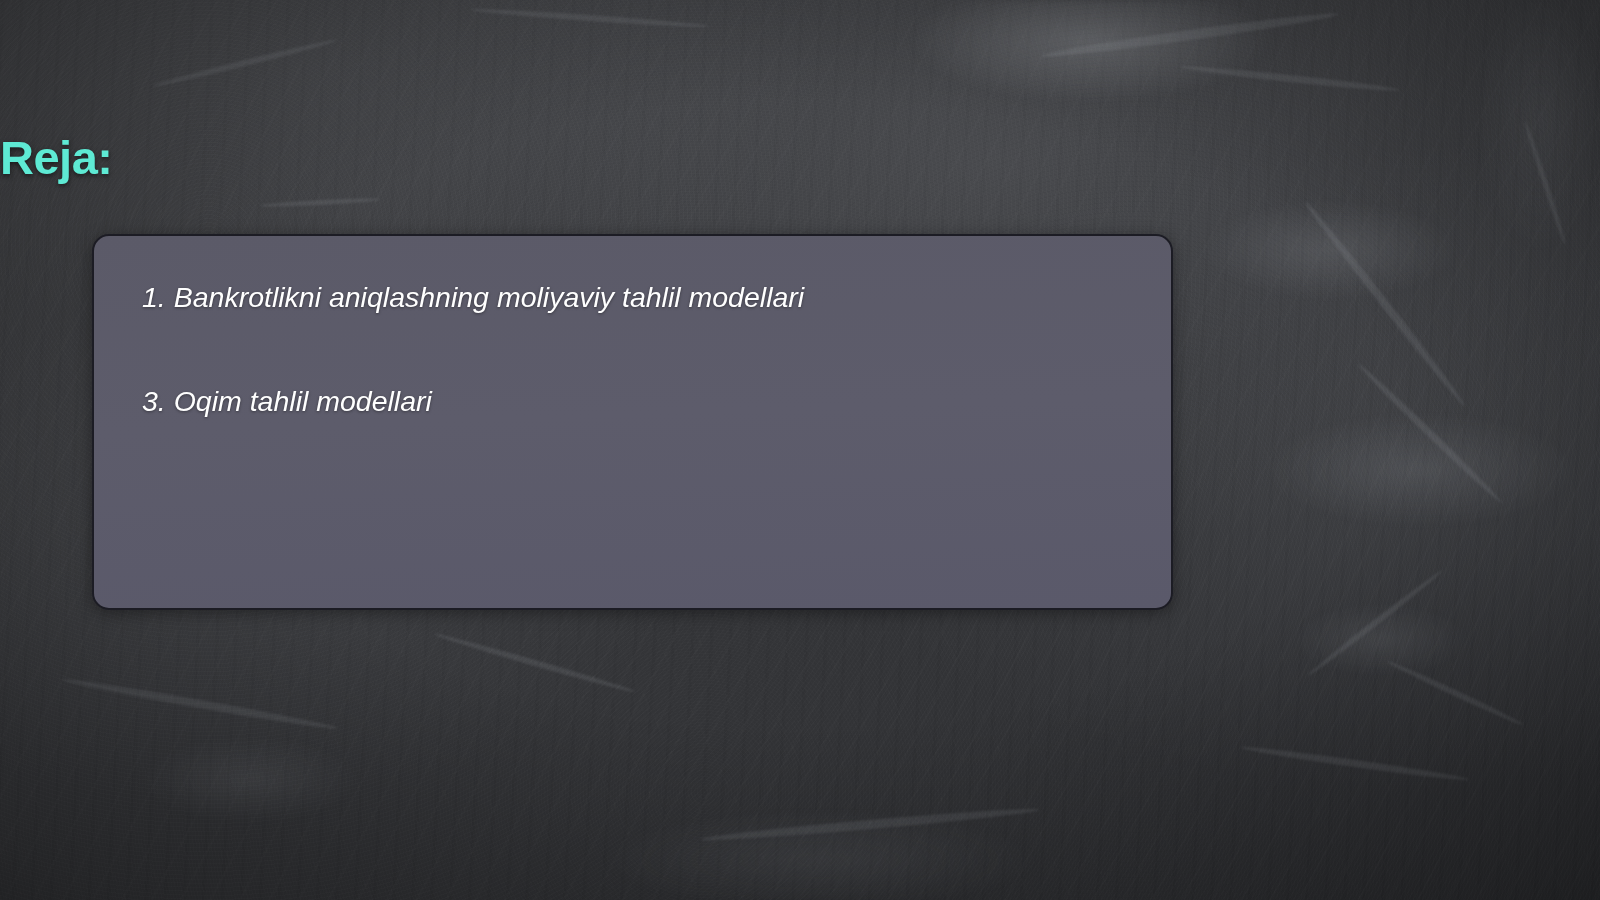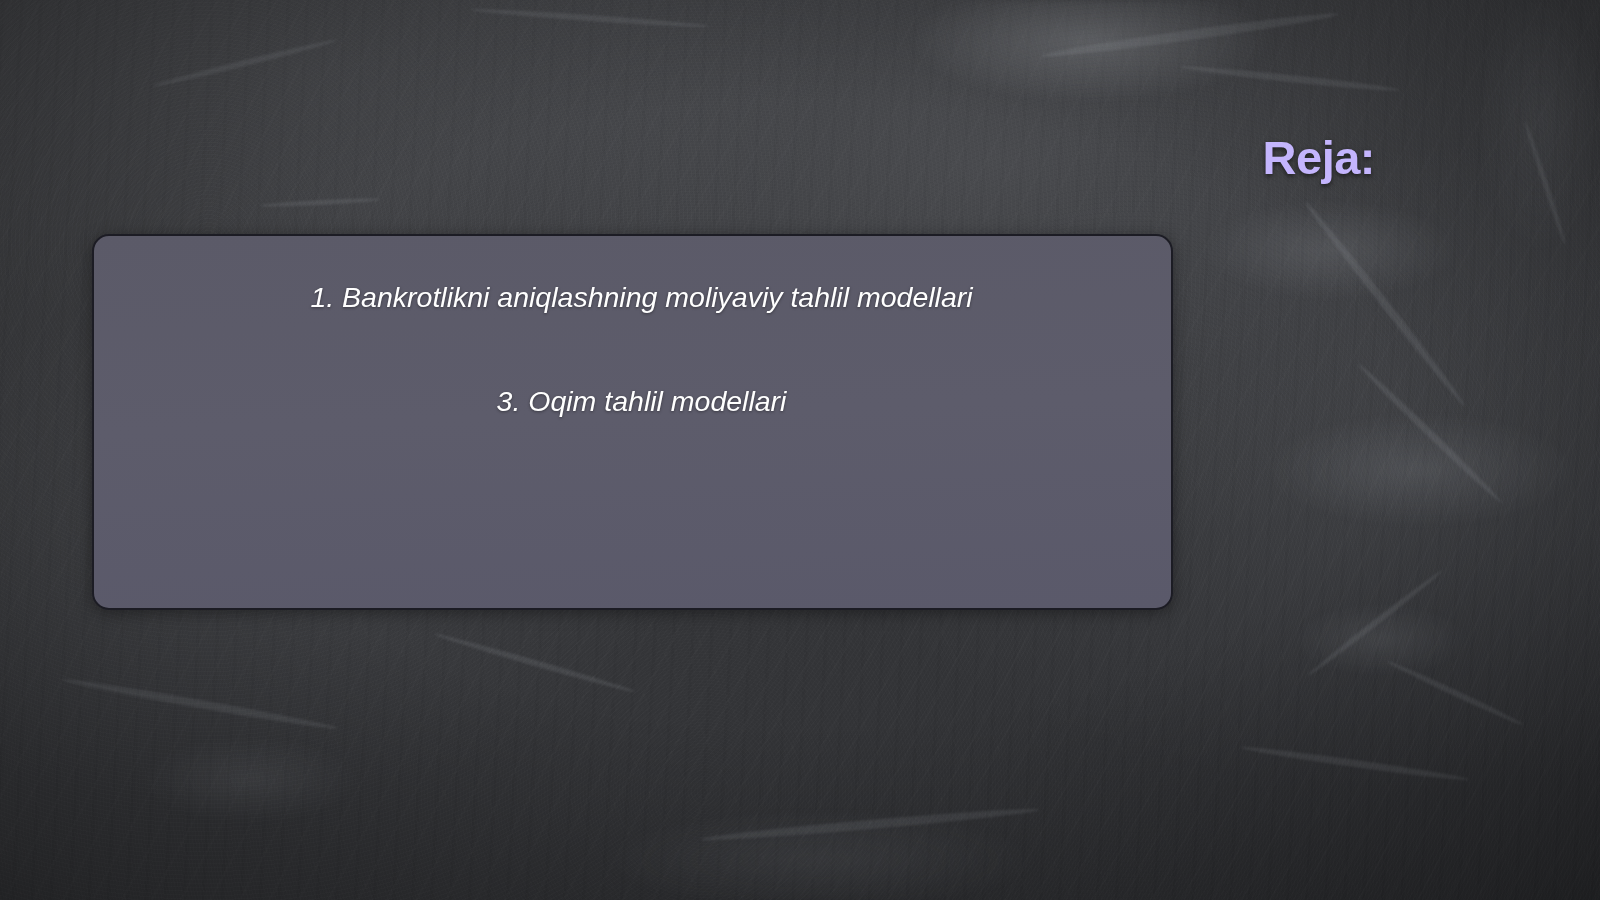--- a/index.html
+++ b/index.html
@@ -107,24 +107,24 @@
   .content {
     position: absolute;
     inset: 0;
   }
 
   #slide-title {
     position: absolute;
     left: 0;
     top: 130px;
     width: 1375px;
-    text-align: right;
+    text-align: left;
     font-size: 47px;
     font-weight: bold;
-    color: #c4b5fd;
+    color: #5eead4;
     letter-spacing: -0.5px;
     text-shadow: 0 2px 5px rgba(0,0,0,0.55);
   }
 
   #plan-card {
     position: absolute;
     left: 92px;
     top: 234px;
     width: 1081px;
     height: 376px;
@@ -133,21 +133,20 @@
     border: 2px solid #1c1c24;
     border-radius: 17px;
     box-shadow: 0 3px 16px rgba(0,0,0,0.38);
   }
 
   .plan-list {
     position: absolute;
     left: 48px;
     top: 44px;
     right: 30px;
-    text-align: center;
   }
 
   .plan-item {
     font-size: 28.5px;
     font-style: italic;
     color: #ffffff;
     line-height: 1.26;
     margin-bottom: 68px;
     white-space: nowrap;
     text-shadow: 0 1px 3px rgba(0,0,0,0.40);

